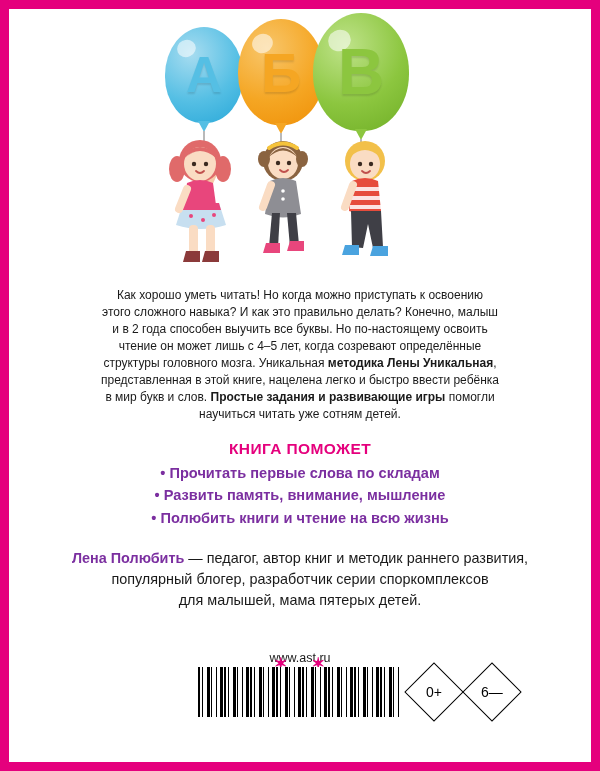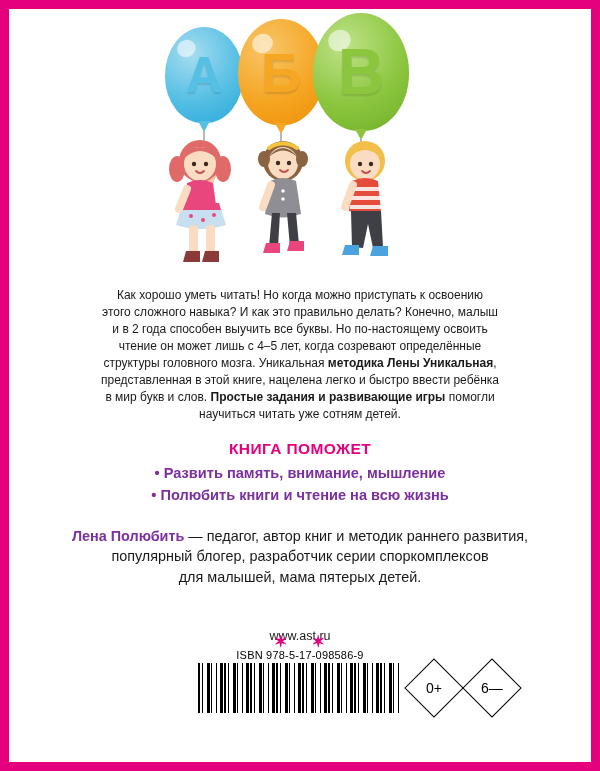--- a/index.html
+++ b/index.html
@@ -356,39 +356,39 @@
       <p>и в 2 года способен выучить все буквы. Но по-настоящему освоить</p>
       <p>чтение он может лишь с 4–5 лет, когда созревают определённые</p>
       <p><span>структуры головного мозга. Уникальная </span><b>методика Лены Уникальная</b><span>,</span></p>
       <p>представленная в этой книге, нацелена легко и быстро ввести ребёнка</p>
       <p><span>в мир букв и слов. </span><b>Простые задания и развивающие игры</b><span> помогли</span></p>
       <p>научиться читать уже сотням детей.</p>
     </div>
 
     <div class="promo-title">КНИГА ПОМОЖЕТ</div>
     <ul class="promo-list">
+      <li>• Прочитать первые слова по складам</li>
       <li>• Развить память, внимание, мышление</li>
       <li>• Полюбить книги и чтение на всю жизнь</li>
     </ul>
 
     <div class="author-block">
       <p style="margin:0;"><span class="author-name">Лена Полюбить</span><span> — педагог, автор книг и методик раннего развития,</span></p>
       <p style="margin:0;">популярный блогер, разработчик серии споркомплексов</p>
       <p style="margin:0;">для малышей, мама пятерых детей.</p>
     </div>
 
     <div class="logo-wrap">
       <span class="logo">
         <span class="star star-l">✶</span>
         <span class="star star-r">✶</span>
       </span>
     </div>
     <div class="site">www.ast.ru</div>
 
-    <div class="isbn">ISBN 978-5-17-098586-9</div>
 
     <div class="barcode-area">
       <div class="barcode">
         <div class="barcode-bars"></div>
 
       </div>
       <div class="age-mark age-0">
         <span>0+</span>
       </div>
       <div class="age-mark age-6">

